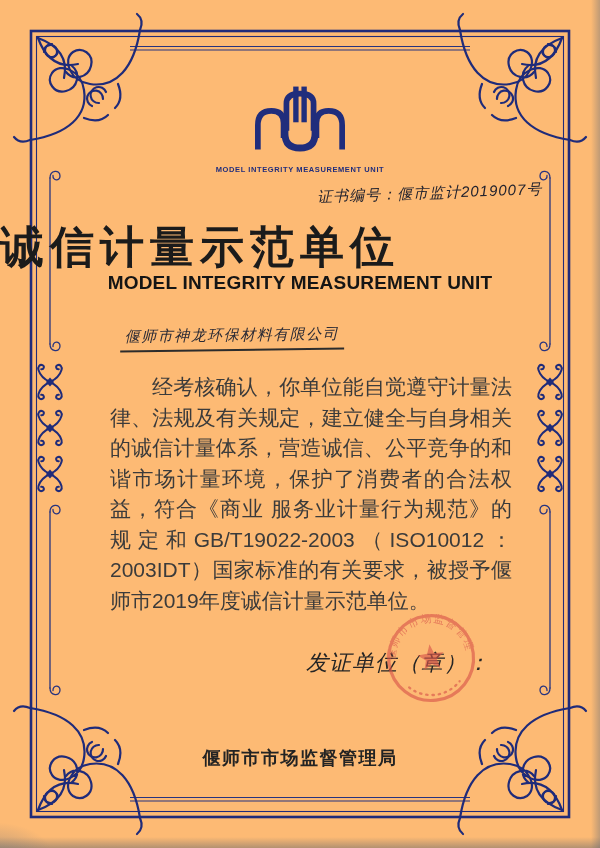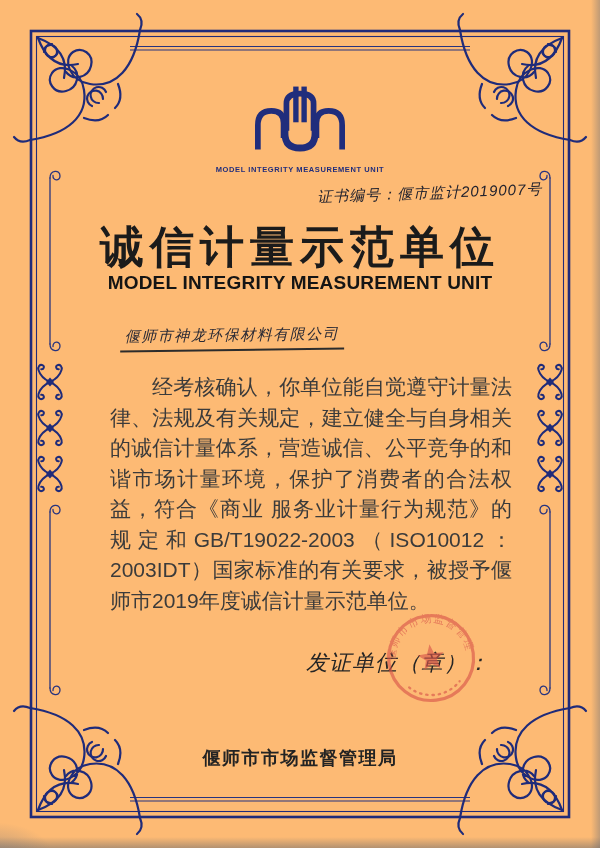--- a/index.html
+++ b/index.html
@@ -16,21 +16,21 @@
     background:radial-gradient(ellipse at left bottom,rgba(120,120,125,.5),rgba(120,120,125,0) 70%);}
 
   .logo-wrap{position:absolute;top:76px;left:0;width:100%;text-align:center;}
   .logo-svg{width:100px;height:84px;display:inline-block;}
   .logo-wordmark{margin-top:1px;font-size:7.5px;font-weight:bold;color:#202d7c;
     letter-spacing:.6px;white-space:nowrap;}
 
   .cert-no{position:absolute;top:184px;right:58px;font-size:15px;font-style:italic;
     color:#23232e;transform:rotate(-2deg);letter-spacing:1px;white-space:nowrap;}
 
-  .title-cn{position:absolute;top:218px;left:0;width:100%;text-align:center;
+  .title-cn{position:absolute;top:218px;left:0;width:100%;
     font-family:"Liberation Serif","DejaVu Serif",serif;font-size:44px;font-weight:900;
     color:#1b1b1b;letter-spacing:6px;white-space:nowrap;}
   .title-en{position:absolute;top:272px;left:0;width:100%;text-align:center;
     font-size:19px;font-weight:bold;color:#151515;letter-spacing:.2px;white-space:nowrap;}
 
   .company{position:absolute;top:326px;left:120px;width:224px;text-align:center;
     font-size:15px;font-style:italic;color:#2a2a35;letter-spacing:1.5px;
     border-bottom:2px solid #2c2c2c;padding-bottom:4px;transform:rotate(-0.8deg);
     white-space:nowrap;}
 

